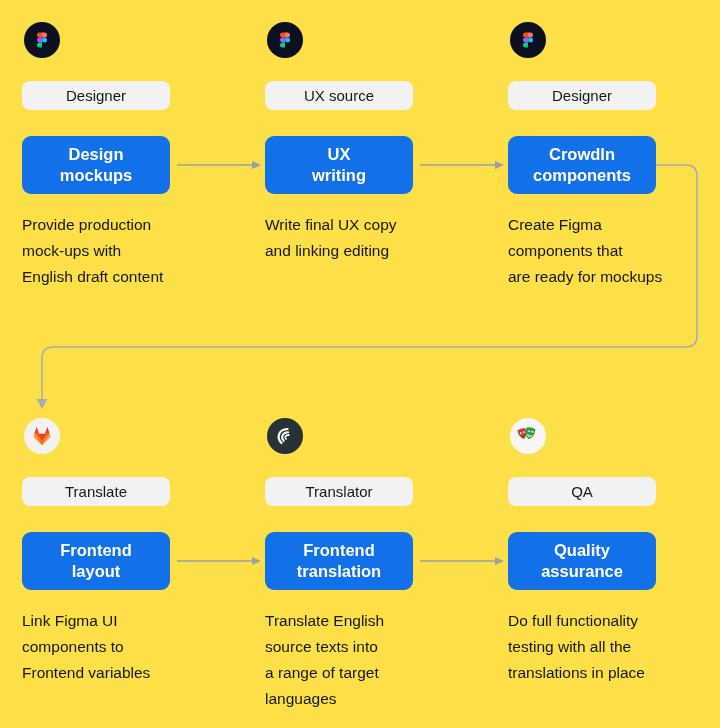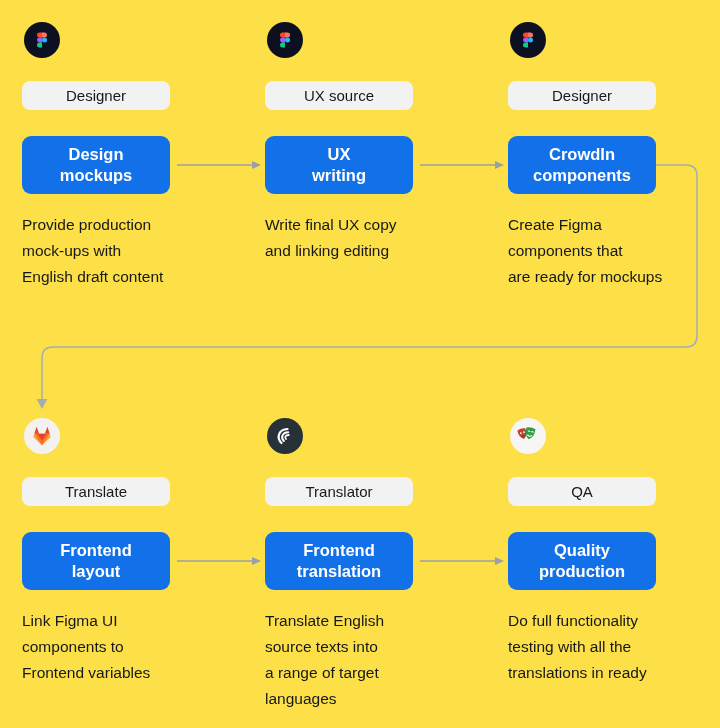--- a/index.html
+++ b/index.html
@@ -170,19 +170,19 @@
       </g>
       <g transform="rotate(12 22 18)">
         <path d="M14.8 10.8 q4.6 -1.9 9.2 0 q0.8 7.7 -4.6 11 q-5.4 -3.3 -4.6 -11" fill="#2f9e44"></path>
         <path d="M17 14.2 q1.1 -1.1 2.2 0" stroke="#ffffff" stroke-width="1" fill="none"></path>
         <path d="M20.5 14.2 q1.1 -1.1 2.2 0" stroke="#ffffff" stroke-width="1" fill="none"></path>
         <path d="M17.2 17.6 q2.3 2.2 4.6 0" stroke="#ffffff" stroke-width="1.1" fill="none"></path>
       </g>
     </svg>
     <div class="pill">QA</div>
     <button class="action">Quality
-production</button>
+assurance</button>
     <div class="desc">Do full functionality
 testing with all the
-translations in ready</div>
+translations in place</div>
   </div>
 
 </div>
 
 </body></html>

